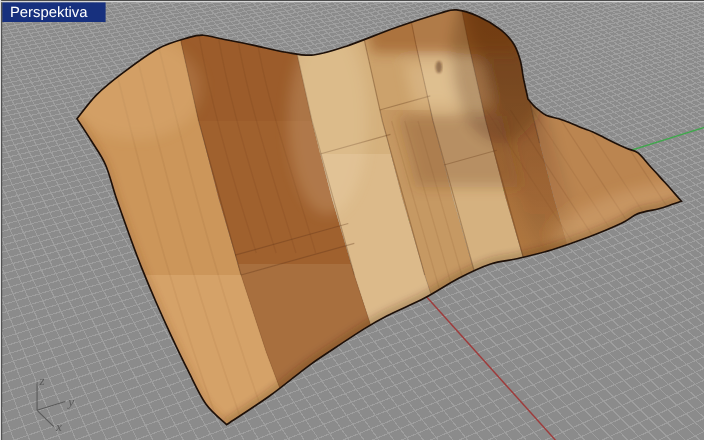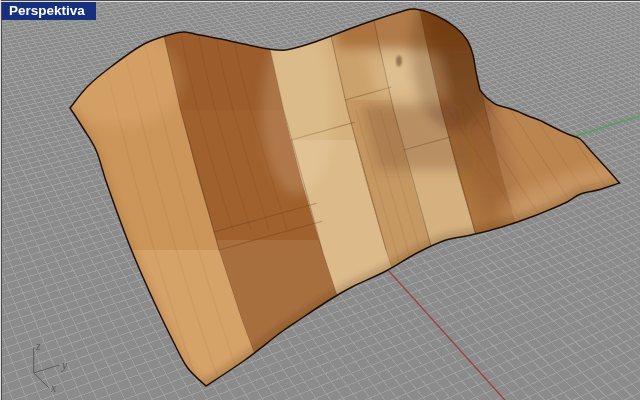--- a/index.html
+++ b/index.html
@@ -1,16 +1,16 @@
 <!DOCTYPE html>
 <html><head><meta charset="utf-8">
 <style>
 html,body{margin:0;padding:0;background:#8b8b8b;}
 #vp{position:relative;width:640px;height:400px;overflow:hidden;background:#8b8b8b;font-family:"Liberation Sans",sans-serif;}
-#title{position:absolute;left:2px;top:2px;width:94px;height:18px;background:#17307e;color:#fff;font-weight:bold;font-size:13.5px;line-height:18px;padding-left:7px;box-sizing:border-box;}
+#title{position:absolute;left:2px;top:2px;width:94px;height:18px;background:#17307e;color:#fff;font-weight:normal;font-size:13.5px;line-height:18px;padding-left:7px;box-sizing:border-box;}
 .bt{position:absolute;left:0;top:0;width:640px;height:1px;background:#4a4a4a;}
 .bt2{position:absolute;left:0;top:1px;width:640px;height:1px;background:#dedede;}
 .bl{position:absolute;left:0;top:0;width:1px;height:400px;background:#dedede;}
 .bl2{position:absolute;left:1px;top:2px;width:1px;height:398px;background:#4a4a4a;}
 </style></head><body>
 <div id="vp">
 <svg width="640" height="400" viewBox="0 0 640 400" xmlns="http://www.w3.org/2000/svg">
 <defs>
 <clipPath id="surf">
           <path d="M70.0 108.0C73.0 104.3 81.0 93.0 88.0 86.0C95.0 79.0 102.7 73.0 112.0 66.0C121.3 59.0 134.0 49.3 144.0 44.0C154.0 38.7 165.2 36.0 172.0 34.0C178.8 32.0 180.3 31.8 185.0 32.0C189.7 32.2 192.5 33.5 200.0 35.0C207.5 36.5 220.0 38.9 230.0 41.0C240.0 43.1 250.8 46.0 260.0 47.5C269.2 49.0 275.8 50.9 285.0 50.0C294.2 49.1 302.5 46.2 315.0 42.0C327.5 37.8 345.8 30.0 360.0 25.0C374.2 20.0 390.8 14.7 400.0 12.0C409.2 9.3 409.2 8.5 415.0 9.0C420.8 9.5 428.3 12.0 435.0 15.0C441.7 18.0 449.7 22.8 455.0 27.0C460.3 31.2 464.0 35.3 467.0 40.0C470.0 44.7 471.5 49.7 473.0 55.0C474.5 60.3 474.8 66.2 476.0 72.0C477.2 77.8 479.3 87.0 480.0 90.0C481.0 91.2 484.2 95.2 486.0 97.0C487.8 98.8 489.2 99.7 491.0 101.0C492.8 102.3 494.2 103.8 497.0 105.0C499.8 106.2 504.5 106.9 508.0 108.0C511.5 109.1 514.7 110.2 518.0 111.5C521.3 112.8 524.5 114.6 528.0 116.0C531.5 117.4 535.5 118.5 539.0 120.0C542.5 121.5 545.7 123.3 549.0 125.0C552.3 126.7 555.5 128.3 559.0 130.0C562.5 131.7 566.5 133.5 570.0 135.0C573.5 136.5 576.7 136.5 580.0 139.0C583.3 141.5 586.7 146.3 590.0 150.0C593.3 153.7 596.7 157.3 600.0 161.0C603.3 164.7 606.8 168.3 610.0 172.0C613.2 175.7 617.9 181.2 619.5 183.0C618.2 183.4 615.4 184.4 612.0 185.5C608.6 186.6 604.3 188.4 599.0 189.8C593.7 191.2 585.7 192.0 580.0 194.2C574.3 196.4 572.7 199.4 565.0 203.0C557.3 206.6 544.5 212.0 534.0 216.0C523.5 220.0 512.5 223.8 502.0 227.0C491.5 230.2 480.3 232.8 471.0 235.0C461.7 237.2 455.0 237.0 446.0 240.0C437.0 243.0 427.0 247.8 417.0 253.0C407.0 258.2 396.8 265.3 386.0 271.0C375.2 276.7 361.2 282.3 352.0 287.0C342.8 291.7 339.3 293.8 331.0 299.0C322.7 304.2 310.5 312.3 302.0 318.0C293.5 323.7 289.5 326.0 280.0 333.0C270.5 340.0 257.3 351.2 245.0 360.0C232.7 368.8 212.5 381.7 206.0 386.0C202.8 382.8 192.8 375.2 187.0 367.0C181.2 358.8 176.2 347.2 171.0 337.0C165.8 326.8 160.8 316.3 156.0 306.0C151.2 295.7 146.5 285.3 142.0 275.0C137.5 264.7 133.2 254.5 129.0 244.0C124.8 233.5 120.8 222.5 117.0 212.0C113.2 201.5 109.5 191.3 106.0 181.0C102.5 170.7 99.8 158.8 96.0 150.0C92.2 141.2 87.3 135.0 83.0 128.0C78.7 121.0 72.2 111.3 70.0 108.0Z"></path>

